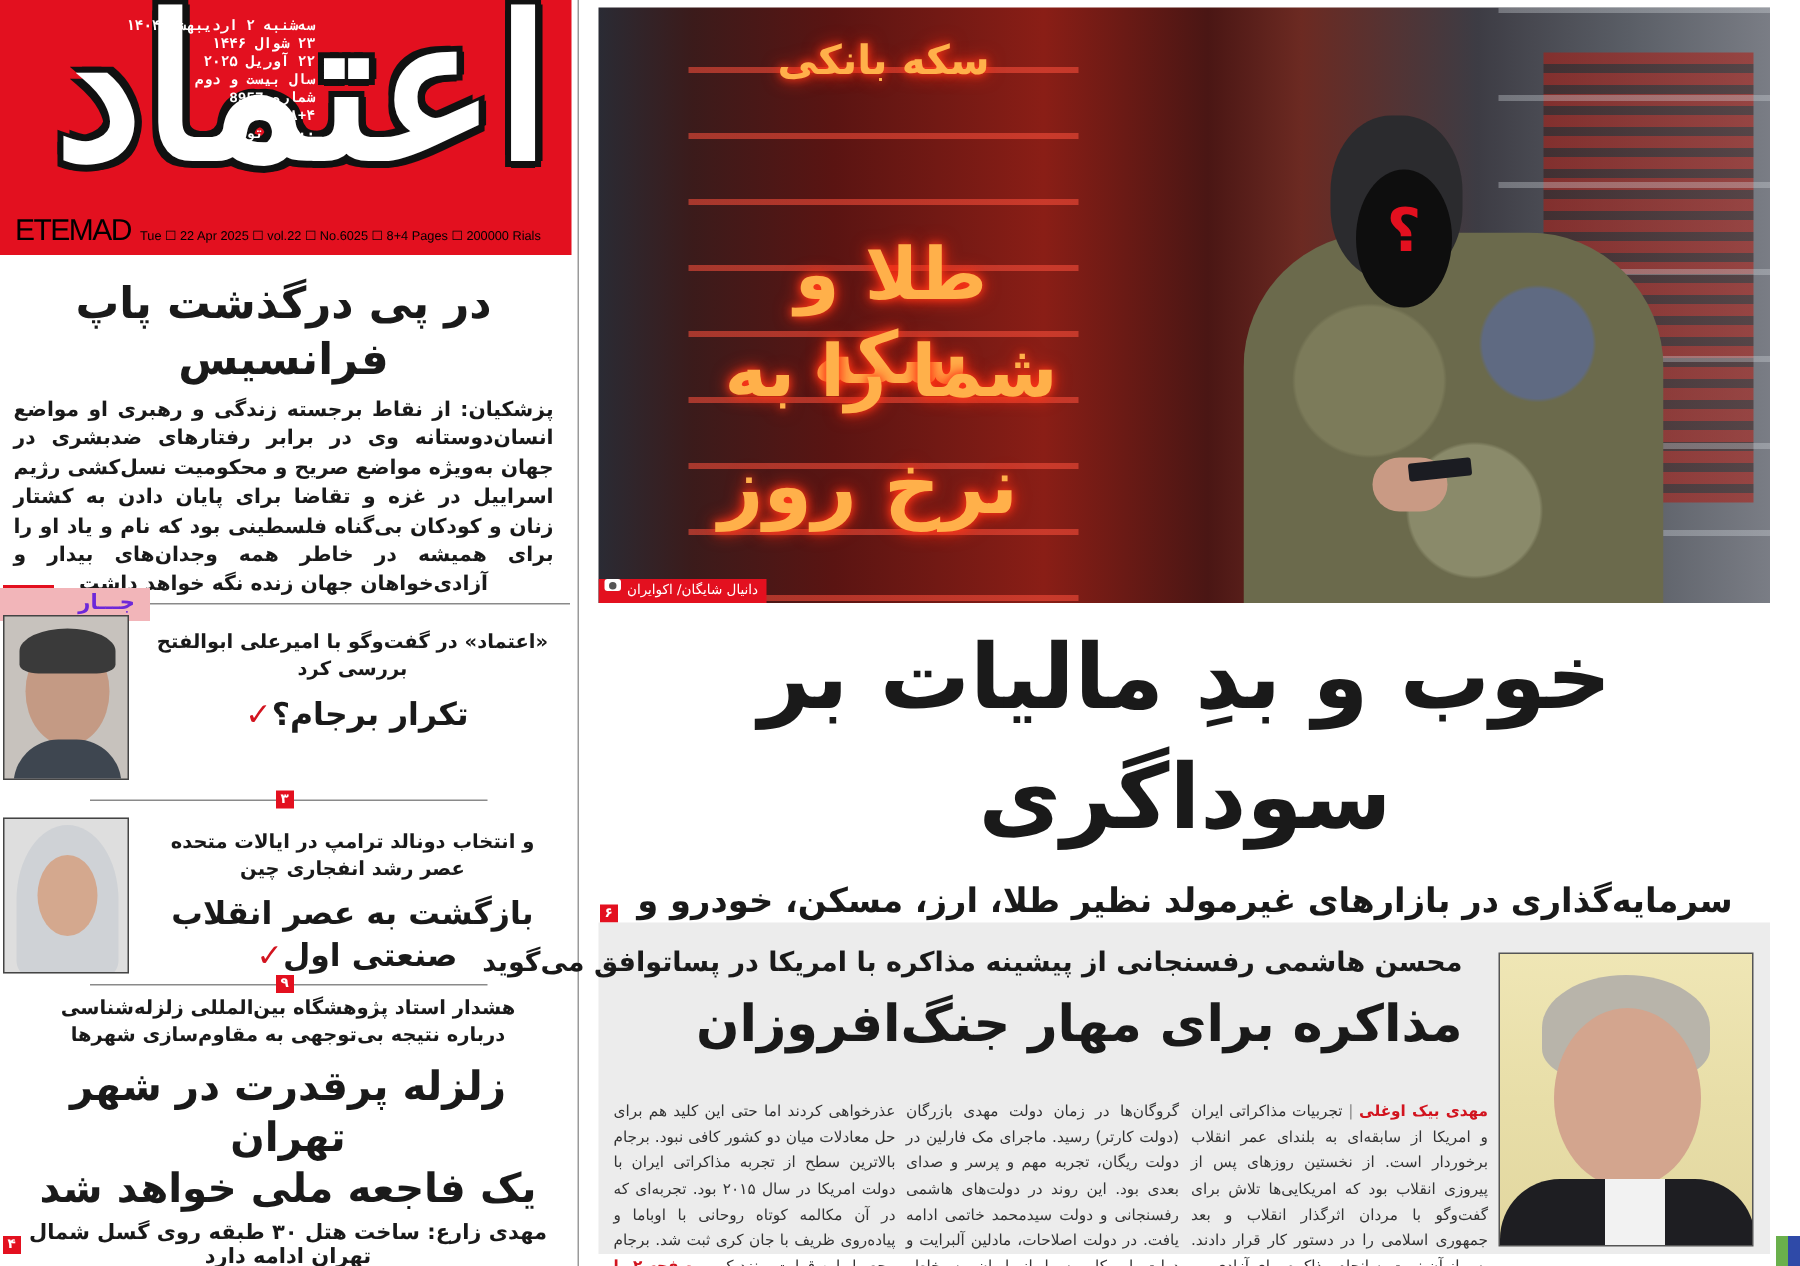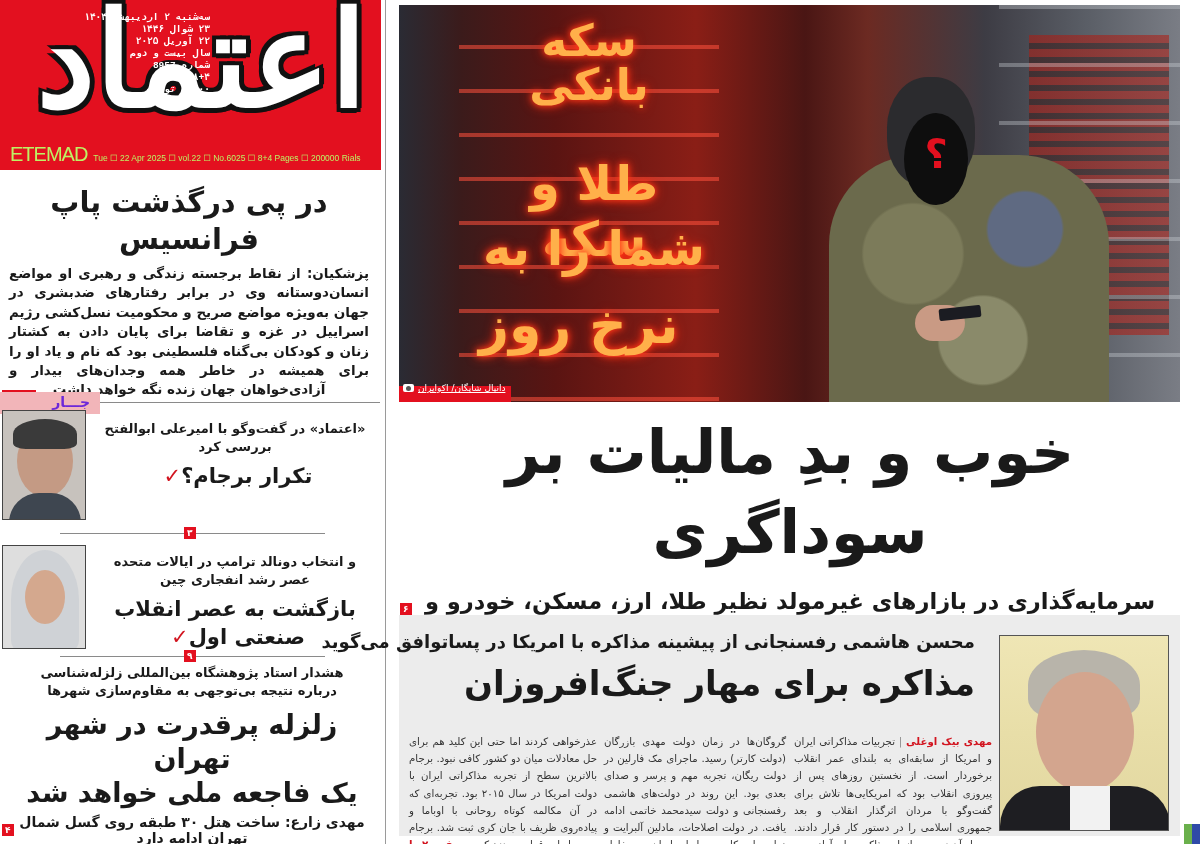--- a/index.html
+++ b/index.html
@@ -5,21 +5,21 @@
   * { box-sizing: border-box; margin: 0; padding: 0; }
   html, body { width: 1200px; height: 844px; overflow: hidden; background: #ffffff; }
   body { position: relative; font-family: "DejaVu Sans", sans-serif; color: #1a1a1a; }
 
   
   .masthead { position: absolute; left: 0; top: 0; width: 381px; height: 170px; background: #e3101f; overflow: hidden; }
   .logo { position: absolute; right: 14px; top: -6px; font-family: "DejaVu Serif", serif; font-weight: bold; font-size: 132px; color: #ffffff; line-height: 1;
           text-shadow: -4px -4px 0 #111, 4px -4px 0 #111, -4px 4px 0 #111, 4px 4px 0 #111, 0 5px 0 #111, 5px 0 0 #111; direction: rtl; letter-spacing: -6px; }
   .date-block { position: absolute; left: 110px; top: 12px; direction: rtl; text-align: right; width: 100px; }
   .date-block div { color: #fff; font-size: 9.5px; line-height: 12px; font-weight: bold; white-space: nowrap; font-family: Liberation Mono, monospace; }
-  .latin-bar { position: absolute; left: 10px; bottom: 4px; display: flex; align-items: baseline; gap: 6px; color: #bef264; }
+  .latin-bar { position: absolute; left: 10px; bottom: 4px; display: flex; align-items: baseline; gap: 6px; color: #000000; }
   .latin-brand { font-family: "Liberation Sans", sans-serif; font-size: 20px; letter-spacing: -1px; }
   .latin-info { font-family: "Liberation Sans", sans-serif; font-size: 8.5px; white-space: nowrap; }
 
   
   .col-left { position: absolute; left: 0; top: 170px; width: 381px; height: 674px; }
   .vline { position: absolute; left: 385px; top: 0; width: 1px; height: 844px; background: #9a9a9a; }
   .lead-left { position: absolute; top: 14px; right: 12px; width: 360px; text-align: center; direction: rtl; }
   .lead-left h1 { font-size: 29px; line-height: 37px; font-weight: bold; letter-spacing: -0.5px; }
   .lead-left p { font-size: 13.5px; line-height: 19.4px; font-weight: bold; margin-top: 6px; text-align: justify; text-align-last: center; }
   .pg-tag { position: absolute; background: #e3101f; color: #fff; font-size: 9px; font-weight: bold; padding: 0 3px; line-height: 12px; }
@@ -48,21 +48,21 @@
           background: repeating-linear-gradient(180deg, rgba(210,215,220,0.35) 0 4px, transparent 4px 58px); }
   .board { position: absolute; left: 630px; top: 30px; width: 140px; height: 300px;
            background: repeating-linear-gradient(180deg, #b01a10 0 8px, #3a1a18 8px 14px); opacity: 0.55; }
   .jacket { position: absolute; left: 430px; top: 150px; width: 280px; height: 247px; border-radius: 90px 90px 0 0;
             background: radial-gradient(circle at 30% 40%, #7c7b5a 0 20%, transparent 21%), radial-gradient(circle at 70% 30%, #5f6a82 0 14%, transparent 15%), radial-gradient(circle at 55% 75%, #8a8a6a 0 18%, transparent 19%), #6b6a4c; }
   .head { position: absolute; left: 488px; top: 72px; width: 88px; height: 110px; border-radius: 46% 46% 44% 44%; background: #2b2b2e; }
   .facemask { position: absolute; left: 505px; top: 108px; width: 64px; height: 92px; border-radius: 50%; background: #0e0e0e; }
   .facemask span { position: absolute; left: 0; right: 0; top: 18px; text-align: center; color: #e3101f; font-size: 40px; font-weight: bold; }
   .phone { position: absolute; left: 540px; top: 302px; width: 42px; height: 12px; background: #1b1c22; border-radius: 2px; transform: rotate(-6deg); }
   .hand { position: absolute; left: 516px; top: 300px; width: 50px; height: 36px; background: #c99a84; border-radius: 18px; }
-  .credit { position: absolute; left: 0; bottom: 0; height: 16px; background: #e3101f; color: #fff; font-size: 9px; line-height: 16px; padding: 0 6px 12px 4px; display: flex; align-items: center; gap: 4px; direction: rtl; text-decoration: underline; }
+  .credit { position: absolute; left: 0; bottom: 0; height: 16px; background: #e3101f; color: #fff; font-size: 9px; line-height: 16px; padding: 0 6px 12px 4px; display: flex; gap: 4px; direction: rtl; }
   .camera { width: 11px; height: 8px; background: #fff; border-radius: 2px; position: relative; }
   .camera::after { content: ""; position: absolute; left: 3px; top: 1.5px; width: 5px; height: 5px; border-radius: 50%; background: #555; }
 
   
   .main-head { position: absolute; left: 400px; top: 412px; width: 780px; text-align: center; direction: rtl; }
   .main-head h1 { font-size: 60px; line-height: 80px; font-weight: bold; letter-spacing: -1px; }
   .main-head .deck { font-size: 22.5px; line-height: 31px; font-weight: bold; margin-top: 14px; letter-spacing: -0.5px; }
 
   
   .box { position: absolute; left: 399px; top: 615px; width: 781px; height: 221px; background: #ececec; }
@@ -141,21 +141,21 @@
     <div class="title">یک فاجعه ملی خواهد شد</div>
     <div class="sub">مهدی زارع: ساخت هتل ۳۰ طبقه روی گسل شمال تهران ادامه دارد</div>
   </div>
   <div class="pg-tag" style="left:2px; top:654px;">۴</div>
 </div>
 
 <div class="photo">
   <div class="bars"></div>
   <div class="board"></div>
   <div class="bars2"></div>
-  <div class="neon" style="left:80px; top:14px; font-size:44px; line-height:44px; width:220px; text-align:center;">سکه بانکی</div>
+  <div class="neon" style="left:80px; top:14px; font-size:27px; line-height:44px; width:220px; text-align:center;">سکه بانکی</div>
   <div class="neon" style="left:80px; top:150px; font-size:48px; width:230px; text-align:center;">طلا و سکه</div>
   <div class="neon" style="left:80px; top:215px; font-size:48px; width:230px; text-align:center;">شما را به</div>
   <div class="neon" style="left:80px; top:290px; font-size:52px; width:240px; text-align:left;">نرخ روز</div>
   <div class="jacket"></div>
   <div class="head"></div>
   <div class="facemask">
       <span>؟</span>
     </div>
   <div class="hand"></div>
   <div class="phone"></div>

